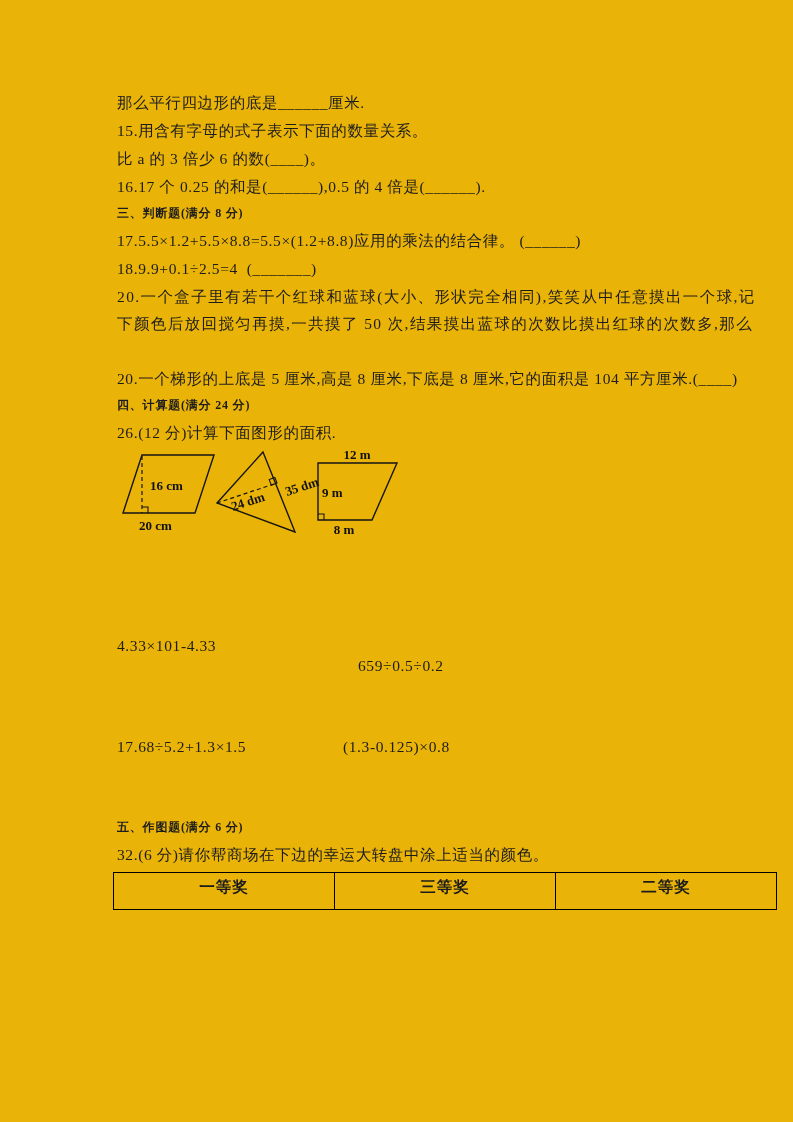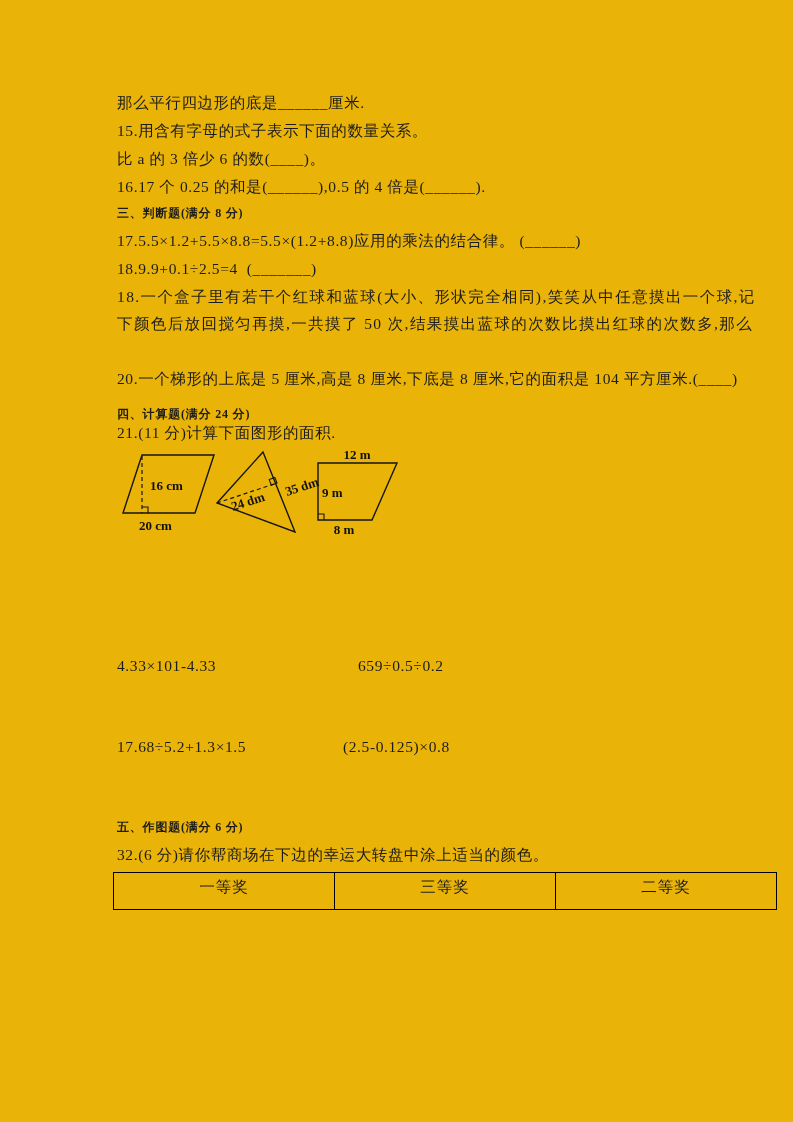--- a/index.html
+++ b/index.html
@@ -31,42 +31,43 @@
     position:absolute;left:113px;top:872px;width:664px;height:38px;
     display:flex;box-sizing:border-box;
     border:1.6px solid #000;
   }
   .prize-cell{
     flex:1;box-sizing:border-box;
     border-left:1.4px solid #000;
     font-size:15.5px;letter-spacing:1px;
     text-align:center;padding-top:4px;
     color:#1c1c1c;
+    font-weight:bold;
   }
   .prize-cell:first-child{border-left:none;}
 </style>
 </head>
 <body>
 
 <div id="page">
 
   <div class="line" style="top:93px">那么平行四边形的底是______厘米.</div>
   <div class="line" style="top:121px">15.用含有字母的式子表示下面的数量关系。</div>
   <div class="line" style="top:149px">比 a 的 3 倍少 6 的数(____)。</div>
   <div class="line" style="top:177px">16.17 个 0.25 的和是(______),0.5 的 4 倍是(______).</div>
 
   <div class="line bold" style="top:203px">三、判断题(满分 8 分)</div>
   <div class="line" style="top:231px">17.5.5×1.2+5.5×8.8=5.5×(1.2+8.8)应用的乘法的结合律。 (______)</div>
   <div class="line" style="top:259px">18.9.9+0.1÷2.5=4  (_______)</div>
-  <div class="line wide" style="top:287px">18.一个盒子里有若干个红球和蓝球(大小、形状完全相同),笑笑从中任意摸出一个球,记</div>
+  <div class="line wide" style="top:287px">20.一个盒子里有若干个红球和蓝球(大小、形状完全相同),笑笑从中任意摸出一个球,记</div>
   <div class="line wide" style="top:314px">下颜色后放回搅匀再摸,一共摸了 50 次,结果摸出蓝球的次数比摸出红球的次数多,那么</div>
   <div class="line" style="top:369px">20.一个梯形的上底是 5 厘米,高是 8 厘米,下底是 8 厘米,它的面积是 104 平方厘米.(____)</div>
 
-  <div class="line bold" style="top:404px">四、计算题(满分 24 分)</div>
-  <div class="line" style="top:423px">21.(11 分)计算下面图形的面积.</div>
+  <div class="line bold" style="top:395px">四、计算题(满分 24 分)</div>
+  <div class="line" style="top:423px">26.(12 分)计算下面图形的面积.</div>
 
   <svg class="figures-svg" width="300" height="102" viewBox="0 0 300 102">
 
     <g>
       <polygon class="fig-shape" points="32,12 104,12 85,70 13,70"></polygon>
       <line class="fig-dash" x1="32" y1="13" x2="32" y2="70"></line>
       <polyline class="fig-mark" points="32,64 38,64 38,70"></polyline>
       <text class="fig-label" x="40" y="47">16 cm</text>
       <text class="fig-label" x="29" y="87">20 cm</text>
     </g>
@@ -81,24 +82,24 @@
 
     <g>
       <polygon class="fig-shape" points="208,20 287,20 262,77 208,77"></polygon>
       <polyline class="fig-mark" points="208,71 214,71 214,77"></polyline>
       <text class="fig-label" x="247" y="16" text-anchor="middle">12 m</text>
       <text class="fig-label" x="212" y="54">9 m</text>
       <text class="fig-label" x="234" y="91" text-anchor="middle">8 m</text>
     </g>
   </svg>
 
-  <div class="line" style="top:656px">4.33×101-4.33</div>
+  <div class="line" style="top:636px">4.33×101-4.33</div>
   <div class="line" style="top:656px;left:358px">659÷0.5÷0.2</div>
   <div class="line" style="top:737px">17.68÷5.2+1.3×1.5</div>
-  <div class="line" style="top:737px;left:343px">(2.5-0.125)×0.8</div>
+  <div class="line" style="top:737px;left:343px">(1.3-0.125)×0.8</div>
 
   <div class="line bold" style="top:817px">五、作图题(满分 6 分)</div>
   <div class="line" style="top:845px">32.(6 分)请你帮商场在下边的幸运大转盘中涂上适当的颜色。</div>
 
   <div id="prize-table">
     <div class="prize-cell">一等奖</div>
     <div class="prize-cell">三等奖</div>
     <div class="prize-cell">二等奖</div>
   </div>
 

